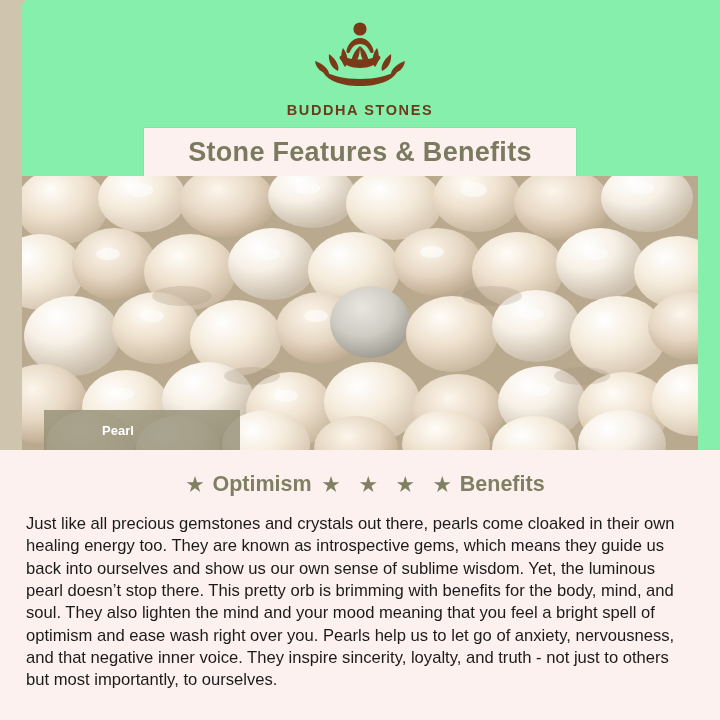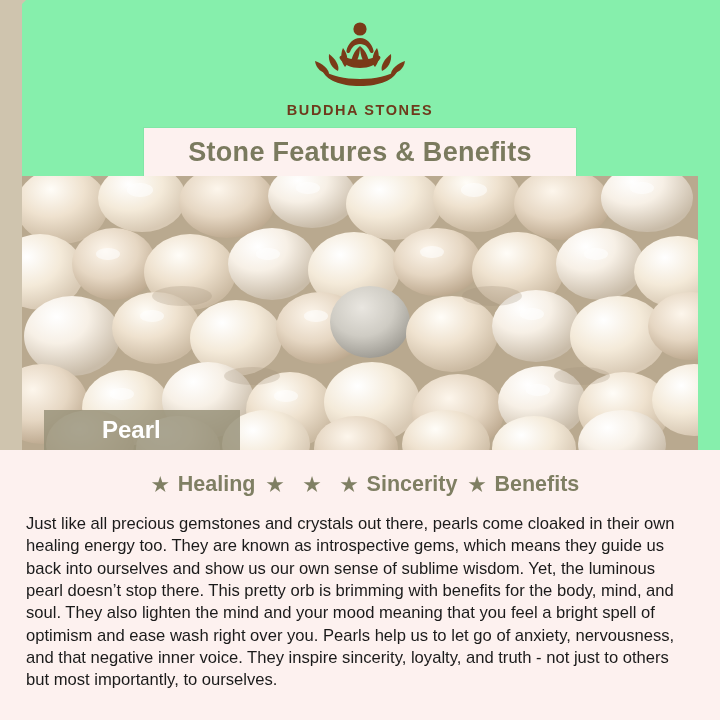--- a/index.html
+++ b/index.html
@@ -125,21 +125,21 @@
     bottom: 0px;
     width: 196px;
     height: 40px;
     background: rgba(150,144,120,0.82);
     display: flex;
     align-items: center;
     z-index: 5;
   }
   .pearl-label span {
     color: #ffffff;
-    font-size: 24px;
+    font-size: 13px;
     font-weight: bold;
     padding-left: 58px;
     font-family: "Liberation Sans", sans-serif;
   }
 
   
   .content {
     position: absolute;
     top: 450px;
     left: 0;
@@ -325,31 +325,30 @@
     </svg>
     <div class="pearl-label">
       <span>Pearl</span>
     </div>
   </div>
 
   <div class="content">
     <div class="keywords">
       <div class="kw">
         <span class="star">★</span>
-        <span>Healing</span>
-      </div>
-      <div class="kw">
-        <span class="star">★</span>
-      </div>
-      <div class="kw">
-        <span class="star">★</span>
-      </div>
-      <div class="kw">
-        <span class="star">★</span>
-        <span>Sincerity</span>
+        <span>Optimism</span>
+      </div>
+      <div class="kw">
+        <span class="star">★</span>
+      </div>
+      <div class="kw">
+        <span class="star">★</span>
+      </div>
+      <div class="kw">
+        <span class="star">★</span>
       </div>
       <div class="kw">
         <span class="star">★</span>
         <span>Benefits</span>
       </div>
     </div>
     <div class="body-text">Just like all precious gemstones and crystals out there, pearls come cloaked in their own healing energy too. They are known as introspective gems, which means they guide us back into ourselves and show us our own sense of sublime wisdom. Yet, the luminous pearl doesn’t stop there. This pretty orb is brimming with benefits for the body, mind, and soul. They also lighten the mind and your mood meaning that you feel a bright spell of optimism and ease wash right over you. Pearls help us to let go of anxiety, nervousness, and that negative inner voice. They inspire sincerity, loyalty, and truth - not just to others but most importantly, to ourselves.</div>
   </div>
 
 </div>

